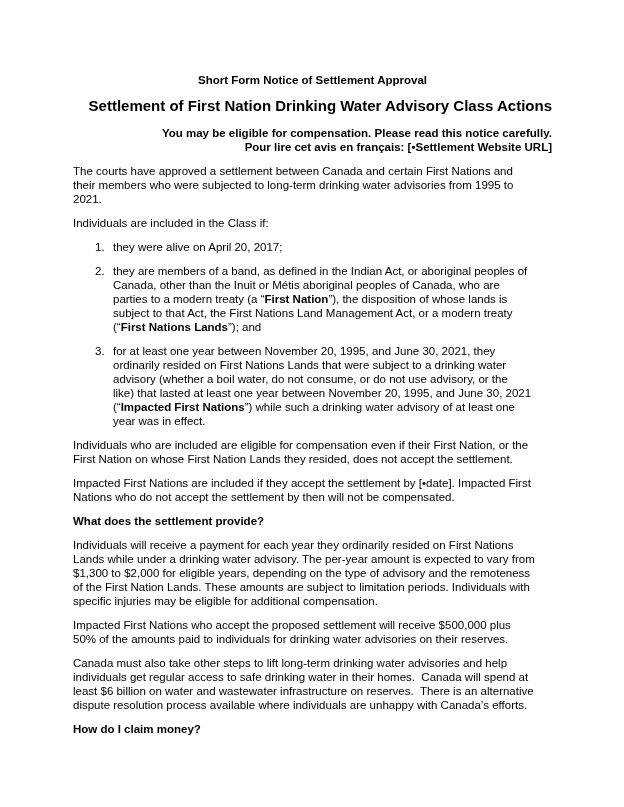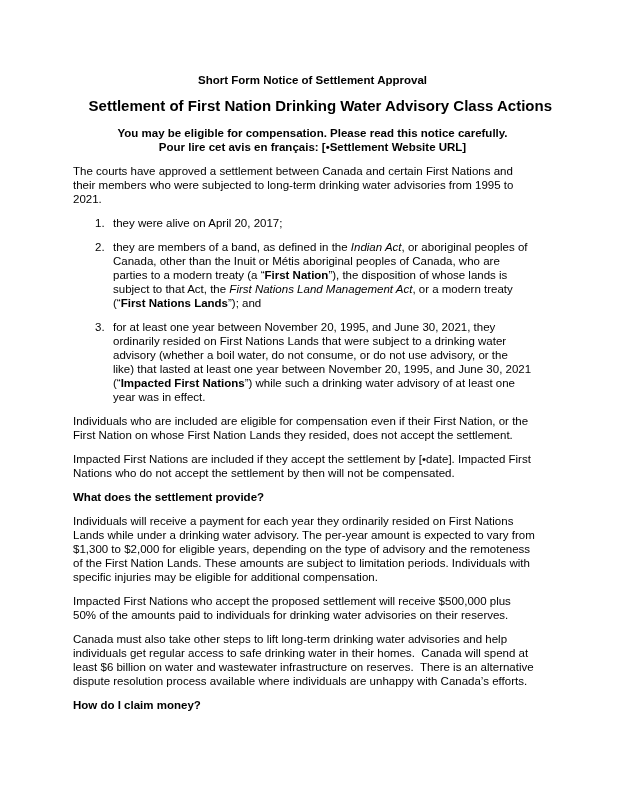--- a/index.html
+++ b/index.html
@@ -24,55 +24,56 @@
   .title {
     font-weight: bold; text-align: right;
     font-size: 15px; line-height: 18px;
     margin: 0 0 11px 0;
   }
   .notice {
     font-weight: bold; text-align: center;
     font-size: 11.5px; line-height: 14px;
     margin: 0 0 10px 0;
   }
-  .notice .nl { display: block; }
+  .notice .nl { display: block; text-align: right; }
   .body {
     font-size: 11.5px; line-height: 14px;
     margin: 0 16px 10px 0;
     white-space: pre-wrap;
   }
   .h {
     font-weight: bold;
     font-size: 11.5px; line-height: 14px;
     margin: 0 0 10px 0;
   }
   .list { margin: 0; padding: 0 20px 0 0; }
   .item { display: flex; margin: 0 0 10px 0; font-size: 11.5px; line-height: 14px; }
   .num  { flex: 0 0 40px; box-sizing: border-box; padding-left: 22px; }
   .txt  { flex: 1; }
   .b { font-weight: bold; }
-  .i { font-style: italic; }
+  .i { }
 </style>
 </head>
 <body>
 
 <div class="page">
 
   <p class="kicker">Short Form Notice of Settlement Approval</p>
 
   <h1 class="title">Settlement of First Nation Drinking Water Advisory Class Actions</h1>
 
   <p class="notice">
     <span class="nl">You may be eligible for compensation. Please read this notice carefully.</span>
     <span class="nl">Pour lire cet avis en français: [•Settlement Website URL]</span>
   </p>
 
   <p class="body">The courts have approved a settlement between Canada and certain First Nations and their members who were subjected to long-term drinking water advisories from 1995 to 2021.</p>
 
 
+  <p class="body">Individuals are included in the Class if:</p>
 
   <div class="list">
     <div class="item">
       <span class="num">1.</span>
       <span class="txt"><span>they were alive on April 20, 2017;</span></span>
     </div>
     <div class="item">
       <span class="num">2.</span>
       <span class="txt"><span>they are members of a band, as defined in the </span><span class="i">Indian Act</span><span>, or aboriginal peoples of Canada, other than the Inuit or Métis aboriginal peoples of Canada, who are parties to a modern treaty (a “</span><span class="b">First Nation</span><span>”), the disposition of whose lands is subject to that Act, the </span><span class="i">First Nations Land Management Act</span><span>, or a modern treaty (“</span><span class="b">First Nations Lands</span><span>”); and</span></span>
     </div>

